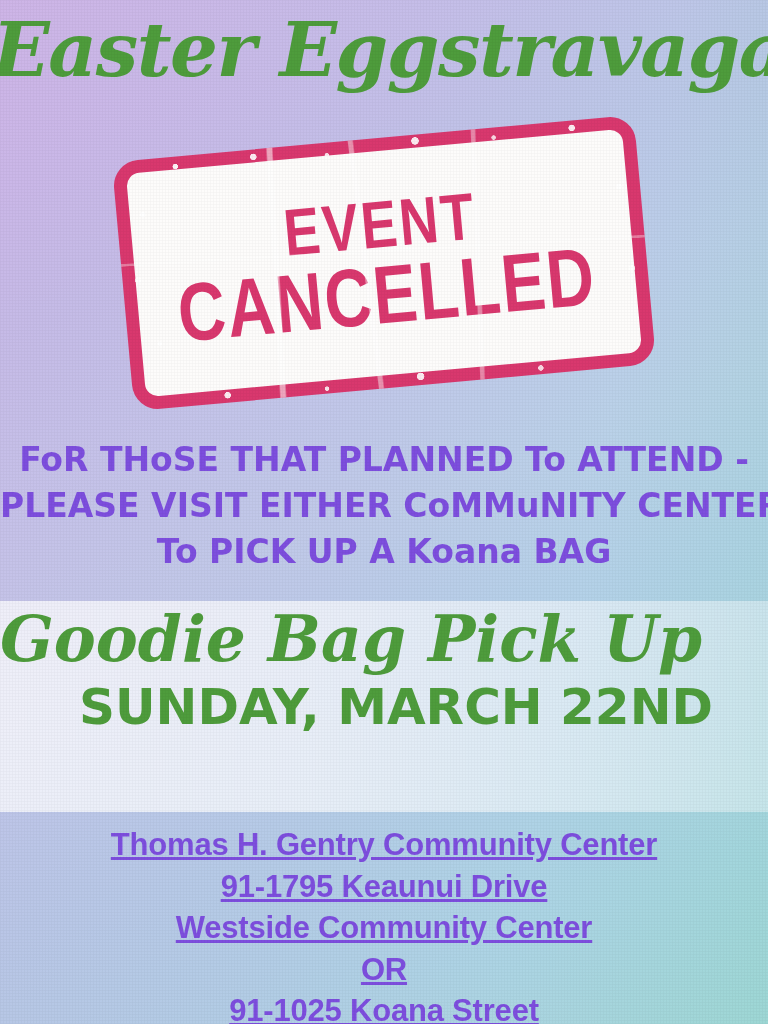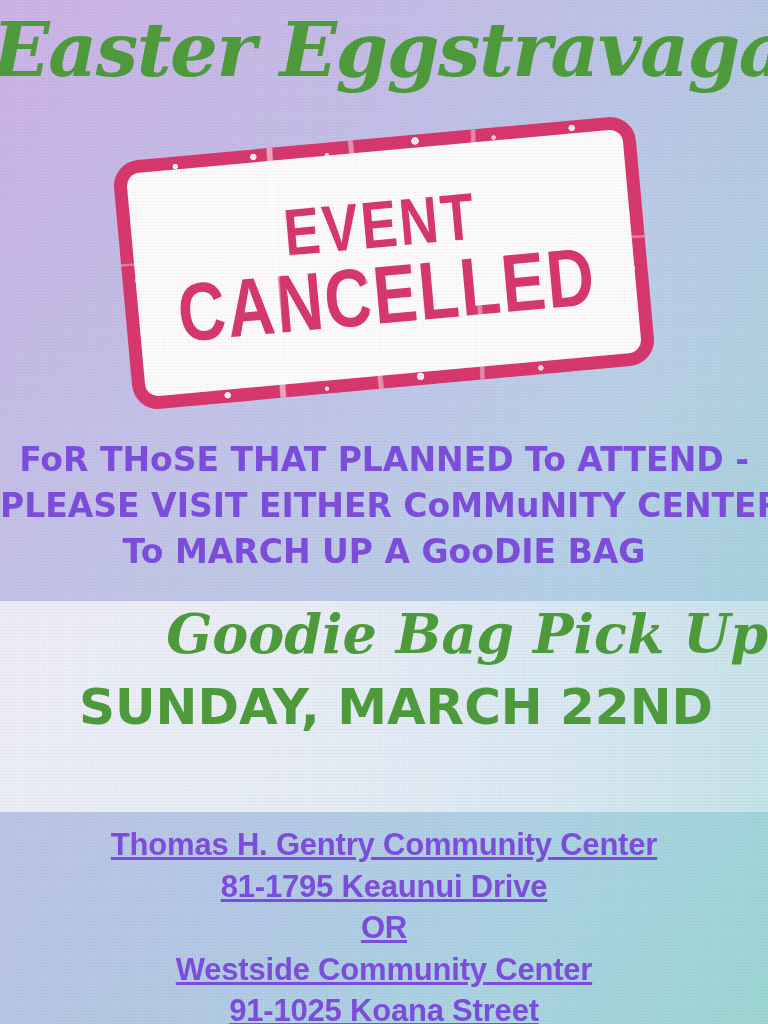--- a/index.html
+++ b/index.html
@@ -157,26 +157,26 @@
     letter-spacing: 0px;
   }
   .notice .ln { display: block; white-space: nowrap; }
 
   
   .pickup-script {
     position: absolute;
     top: 605px;
     left: 0;
     width: 768px;
-    text-align: right;
+    text-align: left;
     color: #4e9c3c;
     font-family: "DejaVu Serif", serif;
     font-style: italic;
     font-weight: 700;
-    font-size: 54px;
+    font-size: 63px;
     line-height: 1.1;
     letter-spacing: 0px;
     white-space: nowrap;
   }
   .pickup-date,
   .pickup-time {
     position: absolute;
     left: 12px;
     width: 768px;
     text-align: center;
@@ -233,30 +233,30 @@
       <span class="stamp-line1">EVENT</span>
       <span class="stamp-line2">CANCELLED</span>
     </div>
     <div class="stamp-scratch"></div>
     <div class="stamp-grunge"></div>
   </div>
 
   <div class="notice">
     <span class="ln">FoR THoSE THAT PLANNED To ATTEND -</span>
     <span class="ln">PLEASE VISIT EITHER CoMMuNITY CENTER</span>
-    <span class="ln">To MARCH UP A GooDIE BAG</span>
+    <span class="ln">To PICK UP A Koana BAG</span>
   </div>
 
   <div class="pickup-script">Goodie Bag Pick Up</div>
 
   <div class="pickup-date">SUNDAY, MARCH 22ND</div>
 
 
   <div class="addresses">
     <span class="ln">Thomas H. Gentry Community Center</span>
-    <span class="ln">81-1795 Keaunui Drive</span>
+    <span class="ln">91-1795 Keaunui Drive</span>
+    <span class="ln">Westside Community Center</span>
     <span class="ln">OR</span>
-    <span class="ln">Westside Community Center</span>
     <span class="ln">91-1025 Koana Street</span>
   </div>
 
   <div class="noise"></div>
 </div>
 
 </body></html>

